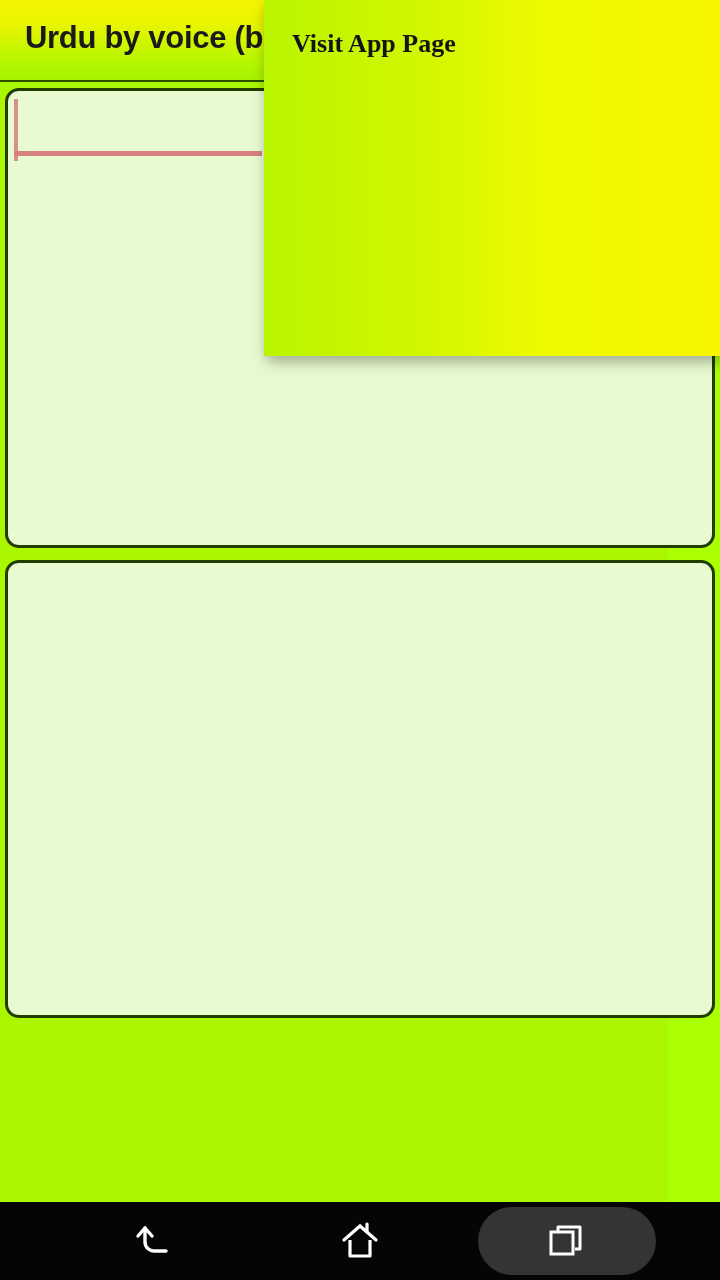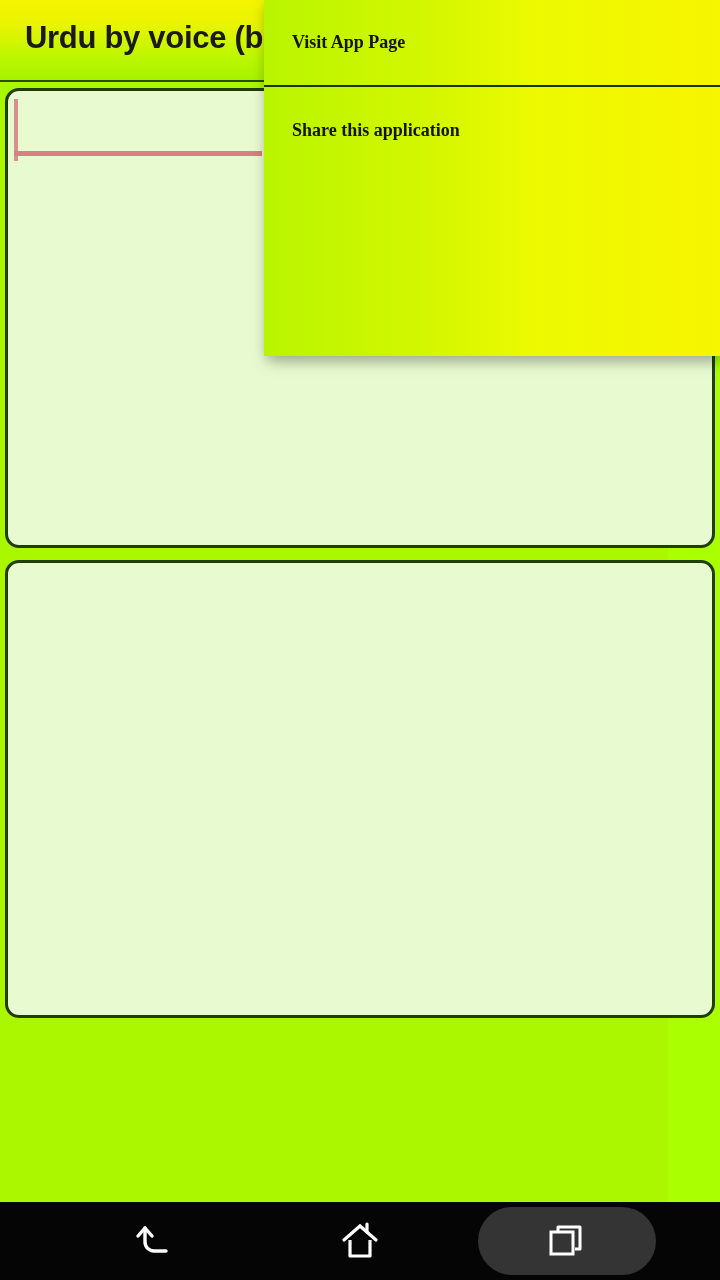--- a/index.html
+++ b/index.html
@@ -113,21 +113,21 @@
     display: flex;
     align-items: center;
     padding-left: 28px;
     box-sizing: border-box;
     border-bottom: 2px solid #1c3300;
   }
   .menu-item:last-child { border-bottom: none; }
   .menu-item-label {
     font-family: "Liberation Serif", serif;
     font-weight: bold;
-    font-size: 18px;
+    font-size: 26px;
     color: #141414;
   }
 
   
   #navbar {
     position: absolute;
     left: 0; top: 1202px;
     width: 720px; height: 78px;
     background: #050505;
   }
@@ -200,23 +200,20 @@
   <div id="panel-output" class="panel">
     <span></span>
 
     
   </div>
 
   <div id="menu">
     <div class="menu-item">
       <span class="menu-item-label">Visit App Page</span>
     </div>
-    <div class="menu-item">
-      <span class="menu-item-label">Share this application</span>
-    </div>
   </div>
 
   <div id="navbar">
     <div id="nav-back" class="nav-btn">
       <svg width="48" height="44" viewBox="0 0 48 44">
         <path d="M14 9 v14 a9 9 0 0 0 9 9 h12" fill="none" stroke="#ffffff" stroke-width="3.4" stroke-linecap="round"></path>
         <path d="M14 9 l-7 8 M14 9 l7 8" fill="none" stroke="#ffffff" stroke-width="3.4" stroke-linecap="round"></path>
       </svg>
     </div>
     <div id="nav-home" class="nav-btn">

